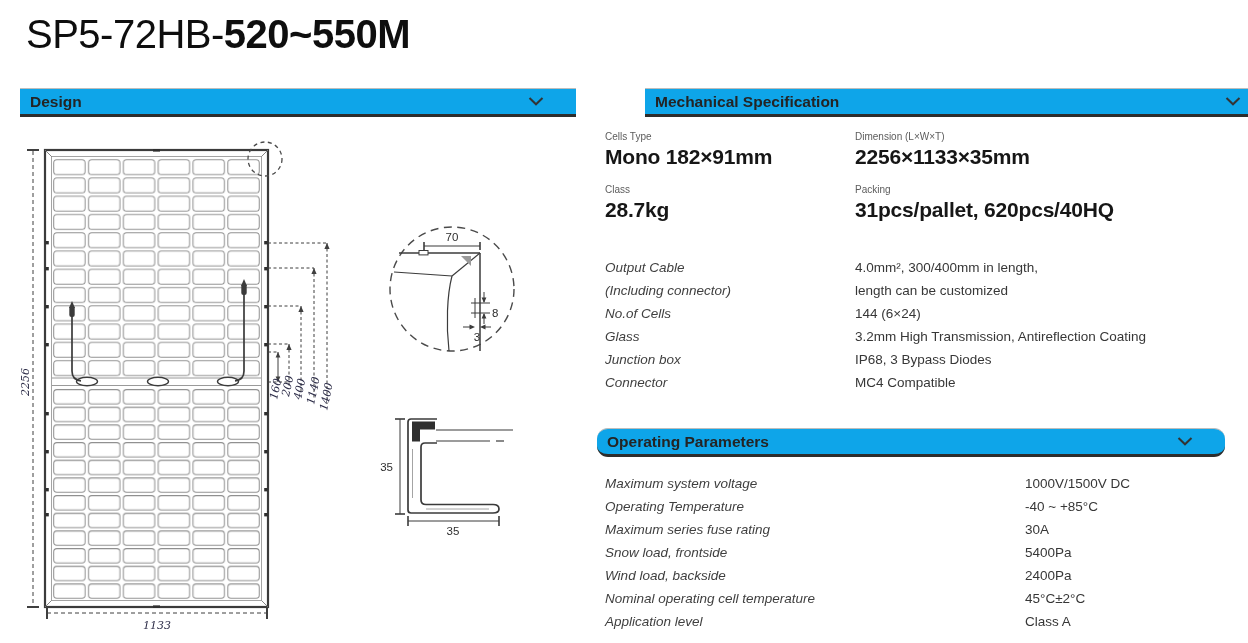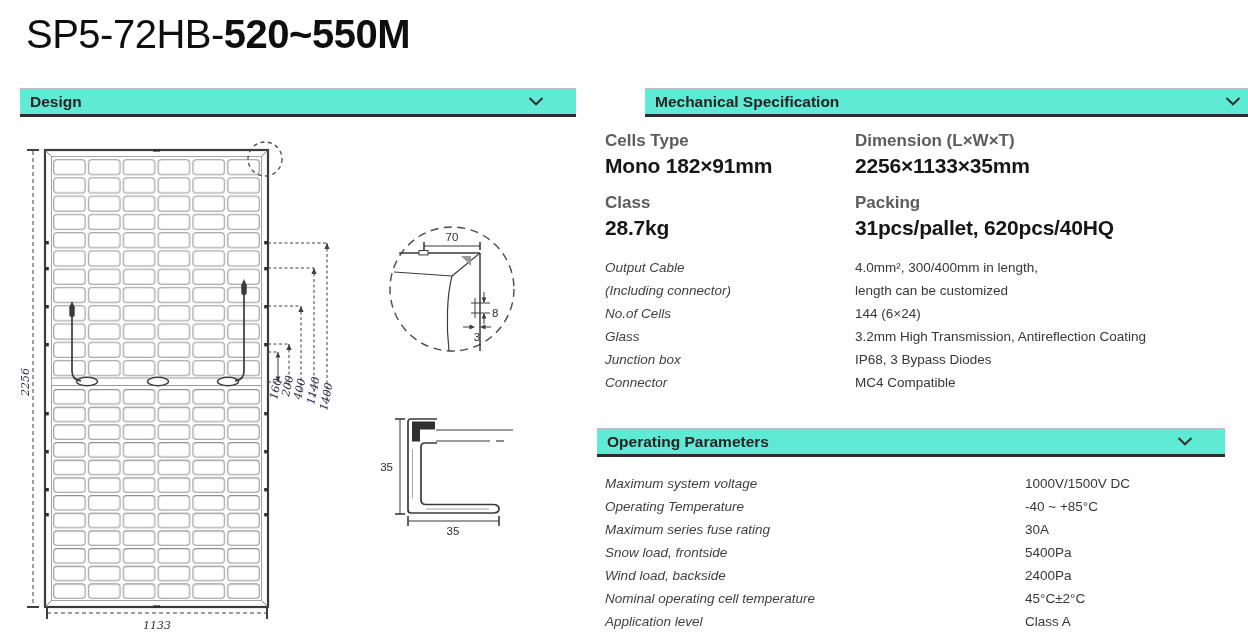--- a/index.html
+++ b/index.html
@@ -9,38 +9,38 @@
     font-family:"Liberation Sans", sans-serif; overflow:hidden;
   }
   .page-title {
     position:absolute; left:26px; top:12px;
     font-size:40px; font-weight:400; color:#0e0e0e; letter-spacing:-0.5px;
     white-space:nowrap;
     text-align:right;
   }
   .page-title .bold { font-weight:700; }
   .bar {
-    position:absolute; height:29px; background:#5eead4;
+    position:absolute; height:29px; background:#0ea5e9;
     border-top:1px solid #bdbdbb;
     border-bottom:3px solid #2d2d2c;
     display:flex; align-items:center; justify-content:space-between;
     padding:0 32px 0 10px;
     font-size:15.5px; font-weight:700; color:#242424;
   }
   .bar-design { left:20px; top:88px; width:556px; }
   .bar-mech   { left:597px; top:88px; width:628px;margin-left:48px; }
-  .bar-oper   { left:597px; top:428px; width:628px; }
+  .bar-oper   { left:597px; top:428px; width:628px;border-radius:11px; }
   .chev { width:16px; height:9px; display:block; }
 
   .mech-top {
     position:absolute; left:605px; top:131px; width:630px;
     display:grid; grid-template-columns:250px 1fr;
   }
   .mech-top .cellblock { margin-bottom:15px; }
-  .mlabel { font-size:17px; color:#5c5c5c;font-weight:bold; }
+  .mlabel { font-size:10px; color:#5c5c5c; }
   .mvalue { font-size:21px; font-weight:700; color:#161616; margin-top:3px; letter-spacing:-0.2px; }
 
   .spec-rows { position:absolute; font-size:13.5px; }
   .srow { display:flex; line-height:23px; }
   .slabel { font-style:italic; color:#3f3f3f; flex-shrink:0; }
   .svalue { color:#373737; white-space:nowrap; }
 
   .mech-details { left:605px; top:256px; width:643px; }
   .mech-details .slabel { width:250px; }
 

